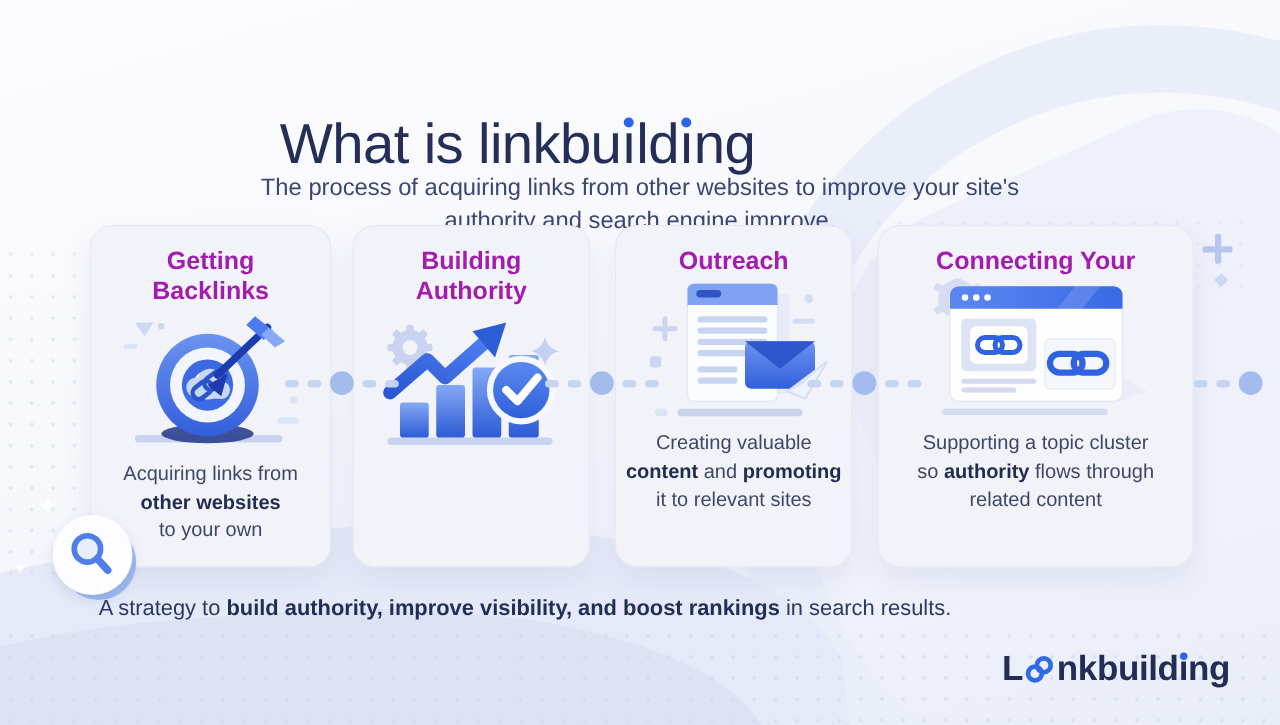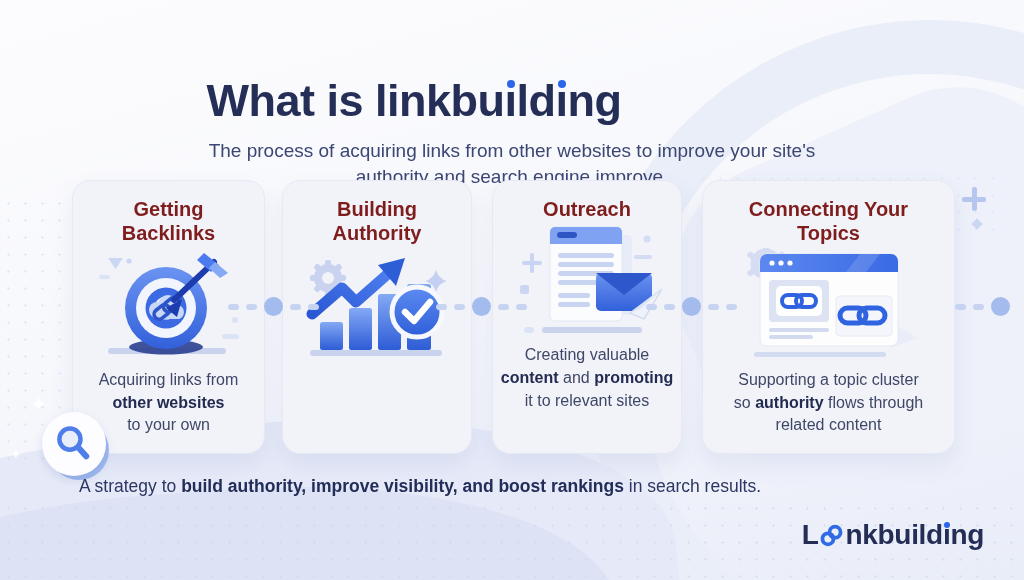--- a/index.html
+++ b/index.html
@@ -21,35 +21,35 @@
   .plus-spark::before,.plus-spark::after{content:"";position:absolute;background:#b7c6ee;border-radius:2px;}
   .plus-spark::before{left:10px;top:0;width:5px;height:24px;}
   .plus-spark::after{left:0;top:10px;width:24px;height:5px;}
   .diamond{position:absolute;left:973px;top:220px;width:8px;height:8px;background:#ccd7f2;transform:rotate(45deg);}
   .star{position:absolute;color:#ffffff;}
   .star::before{content:"\2726";}
   .star1{left:30px;top:392px;font-size:20px;}
   .star2{left:10px;top:446px;font-size:14px;}
   .star3{left:64px;top:474px;font-size:11px;color:#e6ebf8;}
   
-  .title{position:absolute;left:0;top:48px;width:828px;text-align:center;
-    font-size:45px;font-weight:700;letter-spacing:-.5px;color:#242e57;line-height:1;}
+  .title{position:absolute;left:0;top:62px;width:828px;text-align:center;
+    font-size:45px;font-weight:400;letter-spacing:-.5px;color:#242e57;line-height:1;}
   .bdot{position:relative;display:inline-block;}
   .bdot::after{content:"";position:absolute;left:50%;transform:translateX(-50%);top:1.5px;width:8px;height:8px;border-radius:50%;background:#2b66e8;}
   .subtitle{position:absolute;left:0;top:110px;width:1024px;text-align:center;
     font-size:19px;color:#3b4673;line-height:26px;margin-top:28px;}
   
   .card{position:absolute;top:180px;height:274px;background:#f2f3f9;border:1px solid #e6e9f4;
     border-radius:18px;box-shadow:0 10px 22px rgba(90,110,180,.10);z-index:1;
     display:flex;flex-direction:column;align-items:center;box-sizing:border-box;}
   .card1{left:72px;width:193px;}
   .card2{left:282px;width:190px;}
   .card3{left:492px;width:190px;}
   .card4{left:702px;width:253px;}
-  .card-title{margin-top:16px;font-size:20px;font-weight:700;color:#7f1d1d;text-align:center;line-height:1.22;}
+  .card-title{margin-top:16px;font-size:20px;font-weight:700;color:#a21caf;text-align:center;line-height:1.22;}
   .card-icon{margin-top:2px;height:116px;display:flex;align-items:center;justify-content:center;z-index:4;}
   .card-desc{margin-top:5px;font-size:16px;line-height:1.42;color:#3e4767;text-align:center;padding:0 6px;}
   .card-desc b{color:#222b50;font-weight:700;margin-top:44px;}
   
   .connector{position:absolute;top:297px;display:flex;align-items:center;gap:7px;z-index:2;}
   .connector .dash{width:11px;height:6px;border-radius:3px;background:#c7d4f1;}
   .connector .node{width:19px;height:19px;border-radius:50%;background:#a3bced;}
   .conn1{left:228px;}
   .conn2{left:436px;}
   .conn3{left:646px;}
@@ -211,21 +211,20 @@
         <path d="M118 90 L150 66 L132 96 Z" fill="#eef2fb" stroke="#d3ddf1" stroke-width="1.5"></path>
         <path d="M118 90 L150 66 L128 86 Z" fill="#dbe3f5"></path>
       </svg>
     </div>
     <div class="card-desc"><span>Creating valuable</span><br><b>content</b><span> and </span><b>promoting</b><br><span>it to relevant sites</span></div>
   </div>
 
   <div class="card card4">
     <div class="card-title">
       <div>Connecting Your</div>
-        <div>Topics</div>
     </div>
     <div class="card-icon" aria-label="browser-topic-links-icon">
       <svg width="182" height="116" viewBox="0 0 182 116">
         <g>
           <circle cx="28" cy="16" r="11" fill="none" stroke="#d6ddf2" stroke-width="9"></circle>
           <g fill="#d6ddf2">
             <rect x="25" y="-5" width="6" height="9" rx="2"></rect>
             <rect x="25" y="-5" width="6" height="9" rx="2" transform="rotate(60 28 16)"></rect>
             <rect x="25" y="-5" width="6" height="9" rx="2" transform="rotate(120 28 16)"></rect>
             <rect x="25" y="-5" width="6" height="9" rx="2" transform="rotate(180 28 16)"></rect>

